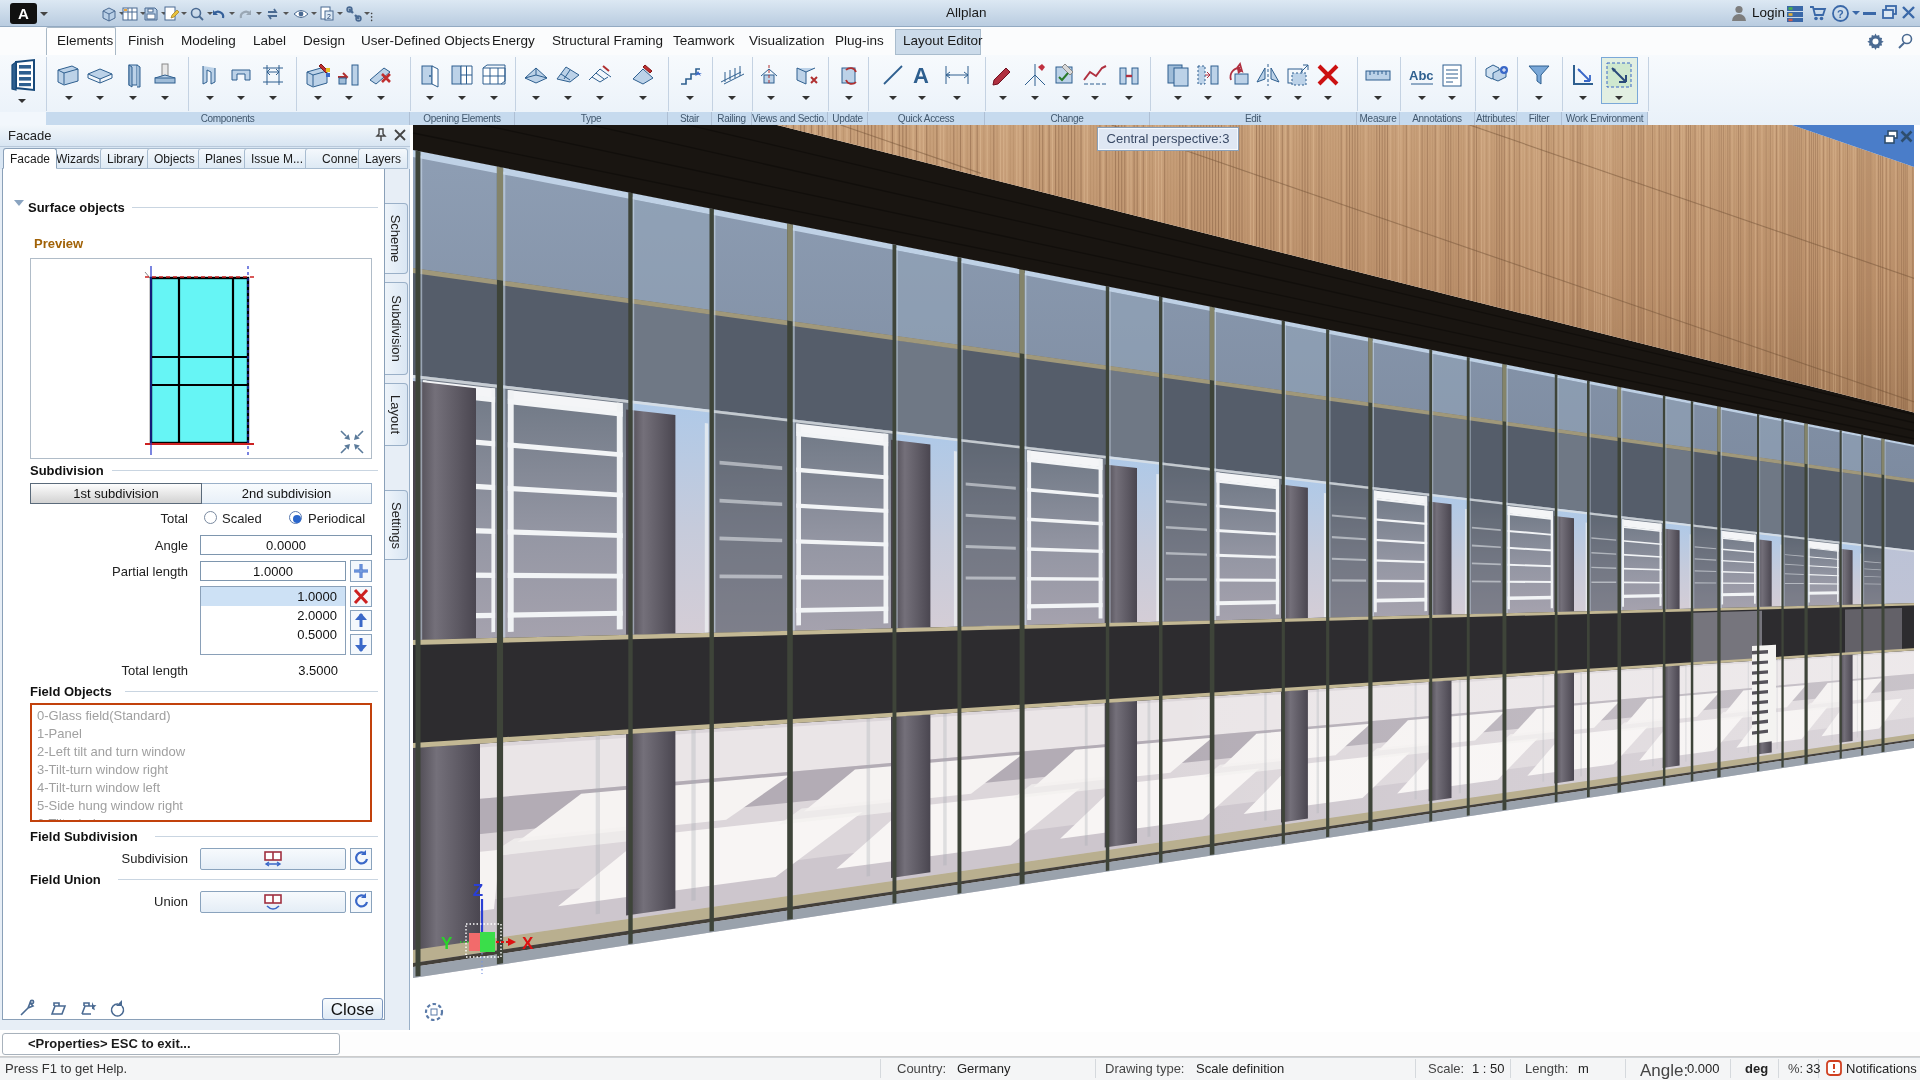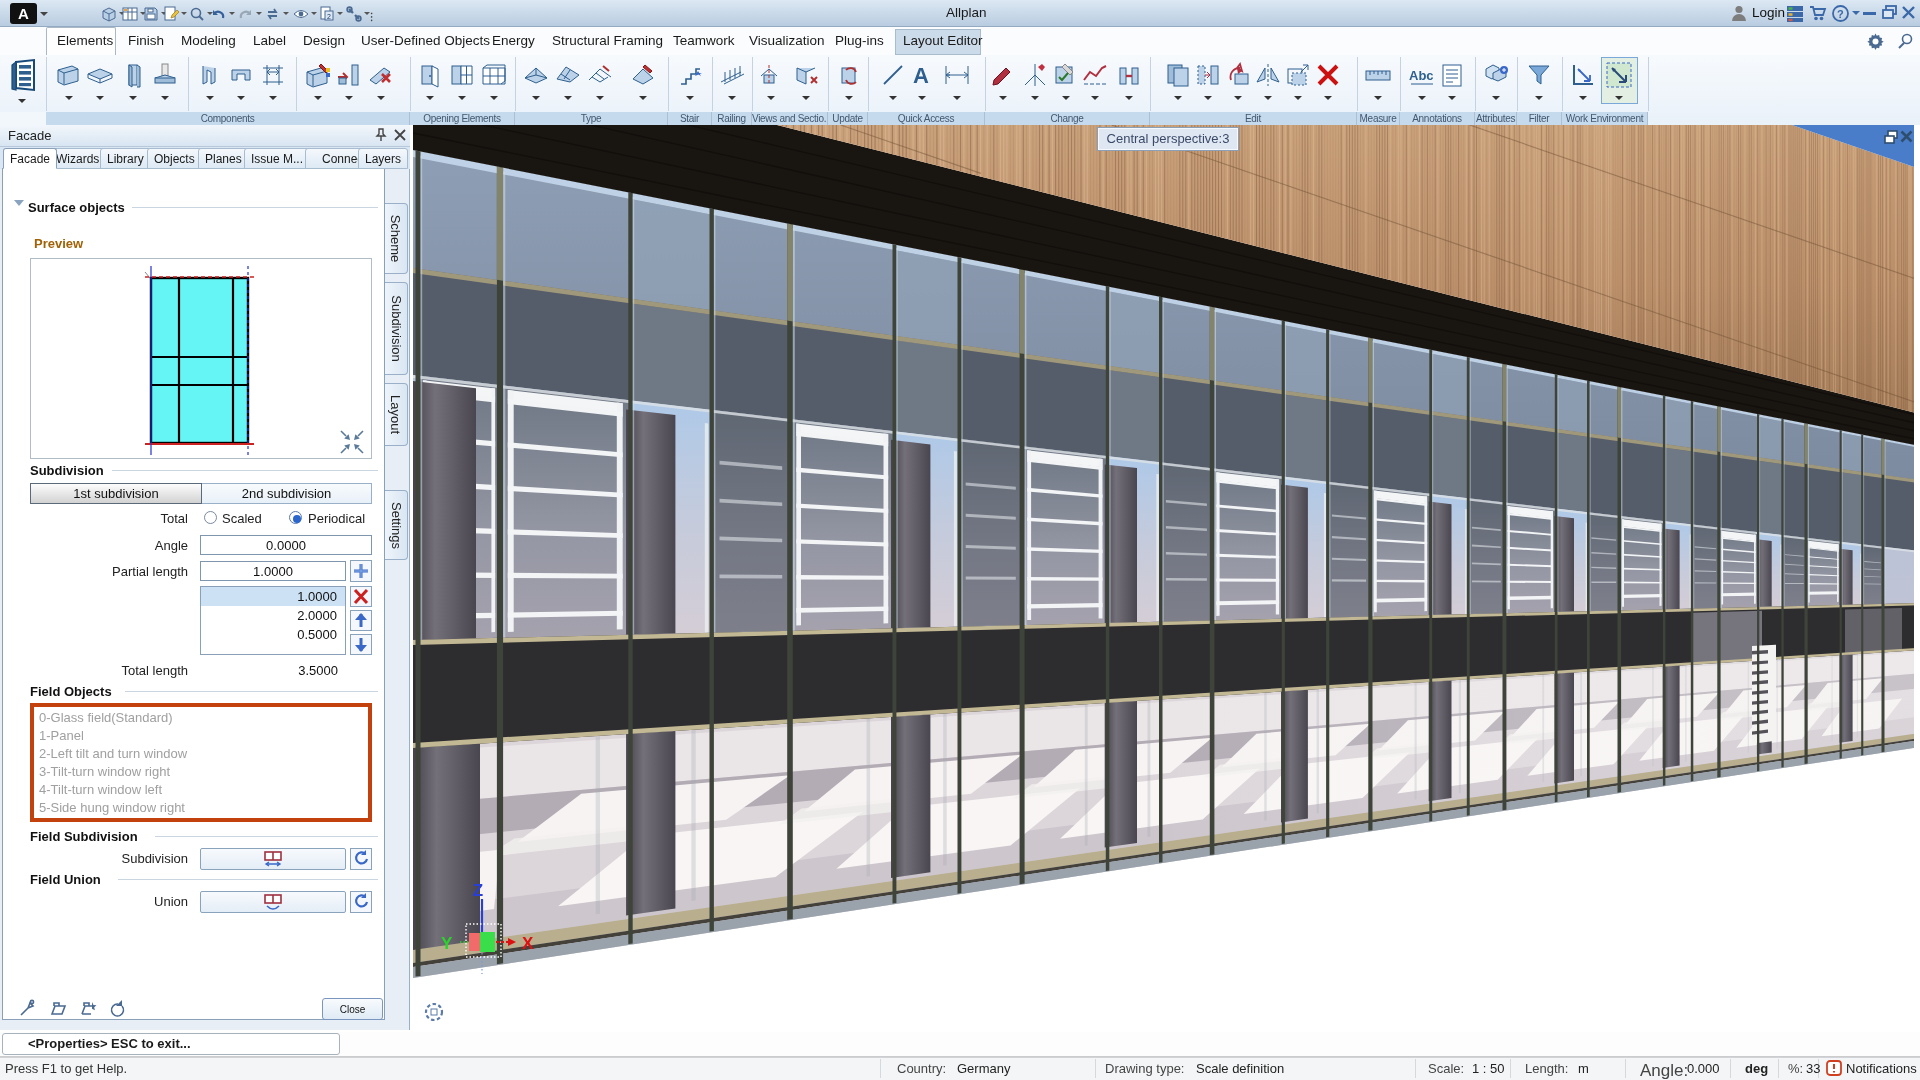--- a/index.html
+++ b/index.html
@@ -1368,21 +1368,21 @@
     </svg>
 <svg class="ic" style="left:350px;top:634px" width="22" height="21" viewBox="0 0 22 21">
 <rect x="0.5" y="0.5" width="21" height="20" fill="#f4f8fc" stroke="#8aa3bd"></rect>
 <path d="M11 4v13" stroke="#3a68c8" stroke-width="3"></path>
       <path d="M5 11l6 7 6-7z" fill="#3a68c8"></path>
     </svg>
 <div class="lbl" style="left:60px;top:663px;width:128px">Total length</div>
 <div class="abs" style="left:240px;top:663px;width:98px;font-size:13px;text-align:right;color:#111">3.5000</div>
 <div class="hdr" style="left:30px;top:684px">Field Objects</div>
 <div class="rule" style="left:125px;top:691px;width:253px"></div>
-<div class="abs" style="left:30px;top:703px;width:342px;height:119px;background:#fff;border:4px solid #c2410c;overflow:hidden">
+<div class="abs" style="left:30px;top:703px;width:342px;height:119px;background:#fff;border:2px solid #c2410c;overflow:hidden">
       <div class="abs" style="left:5px;top:2px;width:330px;height:18px;font-size:13px;color:#a0a0a0;line-height:18px">0-Glass field(Standard)</div>
       <div class="abs" style="left:5px;top:20px;width:330px;height:18px;font-size:13px;color:#a0a0a0;line-height:18px">1-Panel</div>
       <div class="abs" style="left:5px;top:38px;width:330px;height:18px;font-size:13px;color:#a0a0a0;line-height:18px">2-Left tilt and turn window</div>
       <div class="abs" style="left:5px;top:56px;width:330px;height:18px;font-size:13px;color:#a0a0a0;line-height:18px">3-Tilt-turn window right</div>
       <div class="abs" style="left:5px;top:74px;width:330px;height:18px;font-size:13px;color:#a0a0a0;line-height:18px">4-Tilt-turn window left</div>
       <div class="abs" style="left:5px;top:92px;width:330px;height:18px;font-size:13px;color:#a0a0a0;line-height:18px">5-Side hung window right</div>
       <div class="abs" style="left:5px;top:110px;width:330px;height:18px;font-size:13px;color:#a0a0a0;line-height:18px">6-Tilt window</div>
     </div>
 <div class="hdr" style="left:30px;top:829px">Field Subdivision</div>
 <div class="rule" style="left:155px;top:836px;width:223px"></div>
@@ -1416,21 +1416,21 @@
 <g stroke="#4a6a92" fill="none" stroke-width="1.6">
 <path d="M3 17l7-7m0 0l2-5 3 3-5 2"></path>
         <circle cx="14" cy="4" r="1.6"></circle>
 <path d="M34 16l3-8h10l-3 8zM34 16h9M36 8V5h5v3"></path>
 <path d="M64 16l3-8h9M64 16h9M66 8V5h5v3"></path>
         <path d="M74 4l1.5 3 3 .3-2.3 2 .7 3-2.9-1.6" fill="#4a6a92" stroke="none"></path>
 <path d="M100 6a6 6 0 1 0 4 2"></path>
         <path d="M104 2v6h-6z" fill="#4a6a92" stroke="none"></path>
 </g>
     </svg>
-<div class="abs" style="left:322px;top:998px;width:61px;height:22px;border:1px solid #7a96c0;border-radius:3px;background:linear-gradient(#f8fbfd,#dfeaf5);font-size:10px;text-align:center;line-height:21px;color:#111">Close</div>
+<div class="abs" style="left:322px;top:998px;width:61px;height:22px;border:1px solid #7a96c0;border-radius:3px;background:linear-gradient(#f8fbfd,#dfeaf5);font-size:17px;text-align:center;line-height:21px;color:#111">Close</div>
 <div class="abs" style="left:0;top:1032px;width:1920px;height:25px;background:#fdfdfd;border-bottom:1px solid #cccccc"></div>
 <div class="abs" style="left:2px;top:1033px;width:338px;height:22px;border:1px solid #a8b2bc;border-radius:3px;background:#fff"></div>
 <div class="abs" style="left:28px;top:1036px;font-size:13px;font-weight:bold;color:#1a1a1a">&lt;Properties&gt; ESC to exit...</div>
 <div class="abs" style="left:0;top:1057px;width:1920px;height:23px;background:#f4f5f6;border-top:1px solid #d0d4d8"></div>
 <div class="abs" style="left:5px;top:1061px;font-size:13px;color:#333;font-weight:normal">Press F1 to get Help.</div>
 <div class="abs" style="left:880px;top:1059px;width:1px;height:19px;background:#d5d9dd"></div>
 <div class="abs" style="left:1095px;top:1059px;width:1px;height:19px;background:#d5d9dd"></div>
 <div class="abs" style="left:1415px;top:1059px;width:1px;height:19px;background:#d5d9dd"></div>
 <div class="abs" style="left:1510px;top:1059px;width:1px;height:19px;background:#d5d9dd"></div>
 <div class="abs" style="left:1625px;top:1059px;width:1px;height:19px;background:#d5d9dd"></div>

